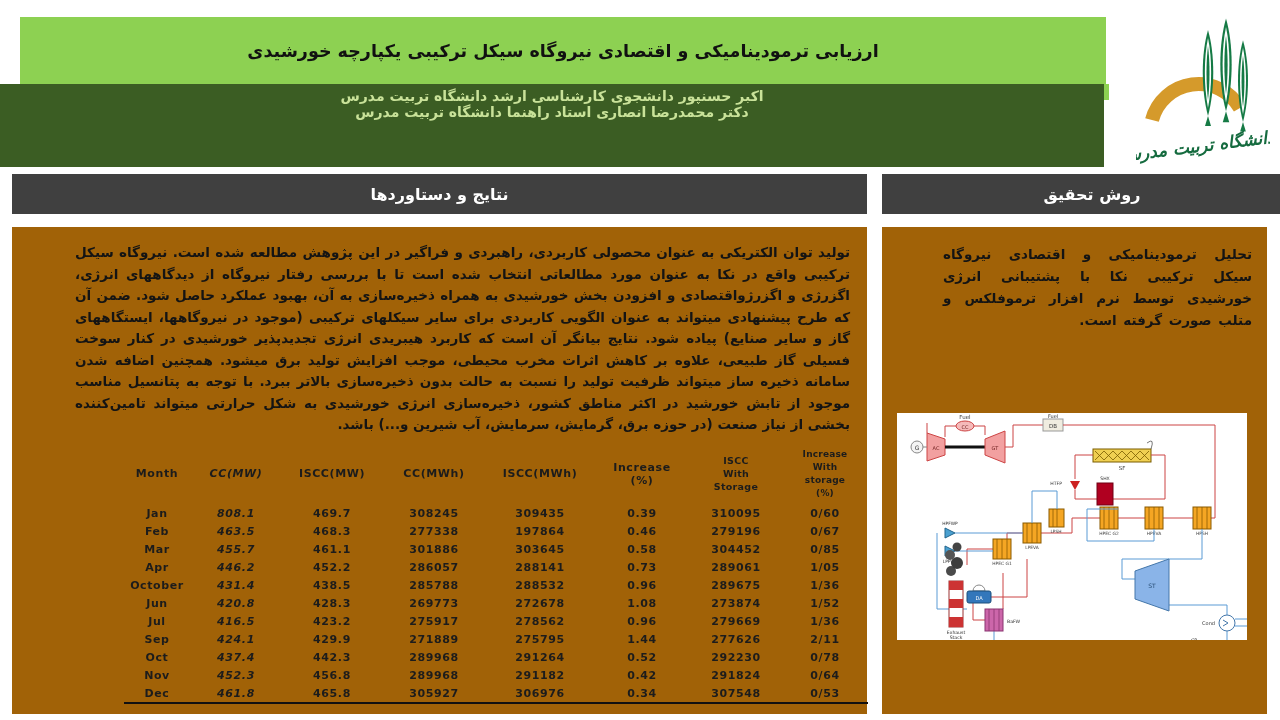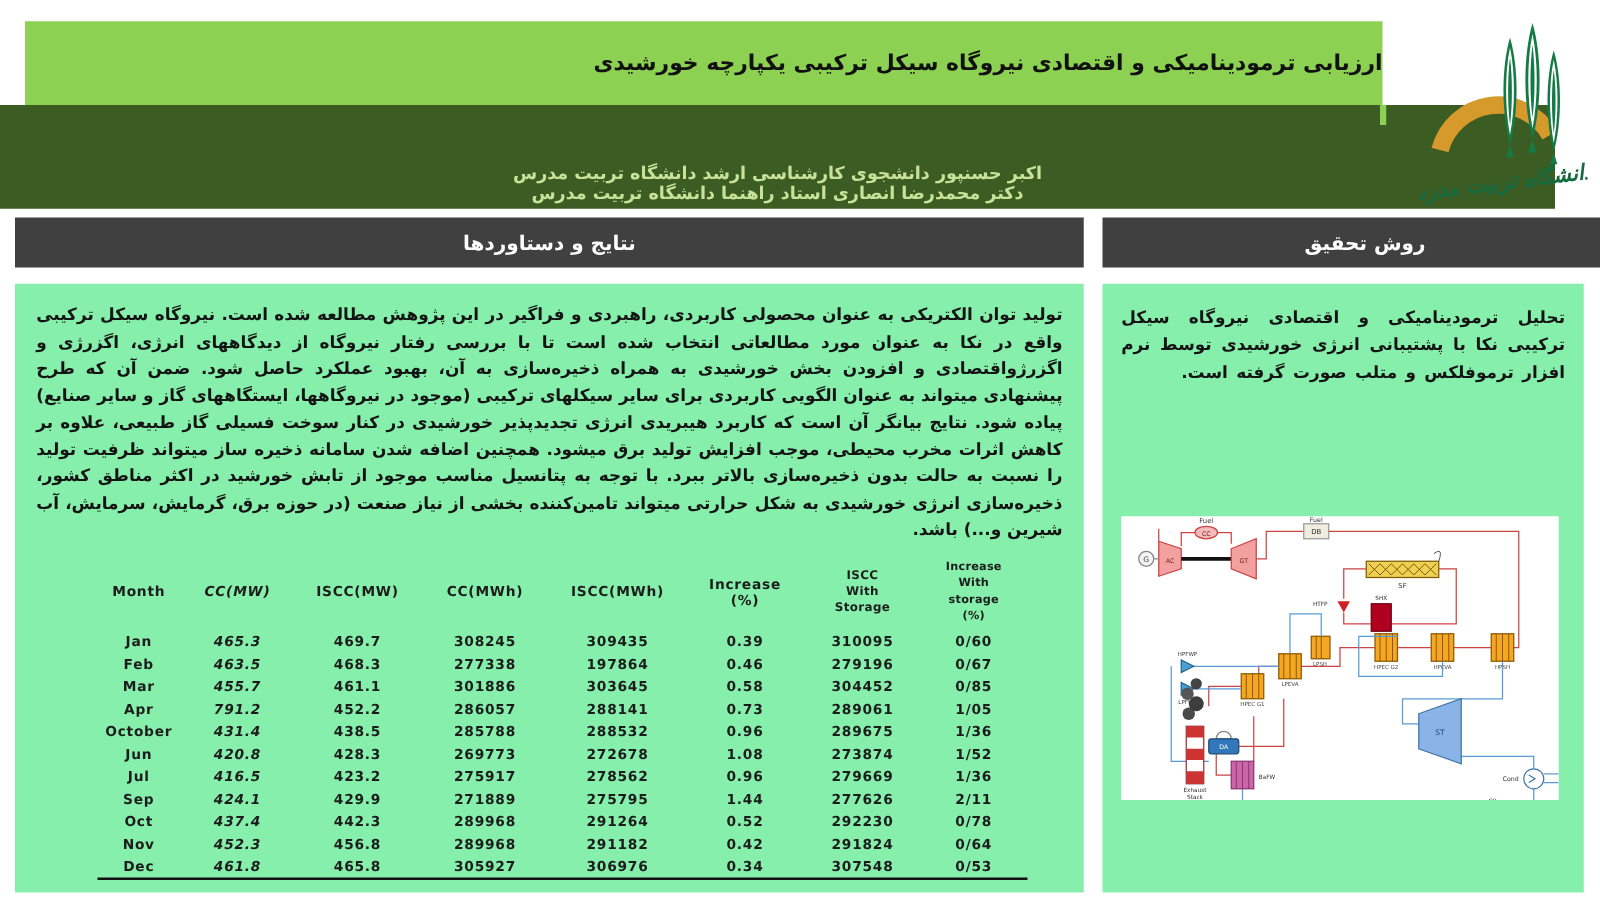--- a/index.html
+++ b/index.html
@@ -4,43 +4,43 @@
 <style>
   * { margin:0; padding:0; box-sizing:border-box; }
   body { background:#ffffff; }
   .page {
     position:relative; width:1280px; height:720px; background:#ffffff;
     font-family:"DejaVu Sans", sans-serif; overflow:hidden;
   }
   
   .title-bar {
     position:absolute; left:20px; top:17px; width:1086px; height:67px;
-    background:#8dd152; display:flex; align-items:center; justify-content:flex-end;
+    background:#8dd152; display:flex; align-items:center; justify-content:center;
   }
   .title-bar h1 { font-size:17.5px; font-weight:bold; color:#111; direction:rtl; }
   .authors-bar {
-    position:absolute; left:0; top:84px; width:1244px; height:83px;
+    position:absolute; left:0; top:84px; width:1104px; height:83px;
     background:#3b5d23; display:flex; flex-direction:column;
-    align-items:center; justify-content:flex-end; padding:4px 0;
+    align-items:center; justify-content:flex-start; padding:4px 0;
   }
   .authors-bar .author { font-size:14px; font-weight:bold; color:#c9e299; direction:rtl; }
   .green-tab { position:absolute; left:1104px; top:84px; width:5px; height:16px; background:#8dd152; }
   .logo { position:absolute; left:1136px; top:4px; width:134px; height:166px; }
 
   
   .sec-header {
     position:absolute; top:174px; height:40px; background:#404040;
     display:flex; align-items:center; justify-content:center;
   }
   .sec-header.left  { left:12px;  width:855px; }
   .sec-header.right { left:882px; width:420px; }
   .sec-header span { color:#ffffff; font-size:16px; font-weight:bold; direction:rtl; }
 
   
-  .panel { position:absolute; top:227px; height:487px; background:#86efac; }
+  .panel { position:absolute; top:227px; height:487px; background:#a16207;padding-left:46px; }
   .panel.left  { left:12px;  width:855px; }
   .panel.right { left:882px; width:385px; }
 
   .body-text {
     direction:rtl; text-align:justify; color:#141414;
     font-size:13.5px; font-weight:bold; line-height:21.5px;
   }
   .panel.left  .body-text { padding:15px 17px 0 17px; }
   .panel.right .body-text { padding:16px 15px 0 15px; line-height:22px; word-spacing:2px; }
 
@@ -139,21 +139,21 @@
 Storage</th>
               <th>Increase
 With
 storage
 (%)</th>
             </tr>
         </thead>
         <tbody>
             <tr>
               <td>Jan</td>
-              <td>465.3</td>
+              <td>808.1</td>
               <td>469.7</td>
               <td>308245</td>
               <td>309435</td>
               <td>0.39</td>
               <td>310095</td>
               <td>0/60</td>
             </tr>
             <tr>
               <td>Feb</td>
               <td>463.5</td>
@@ -169,21 +169,21 @@
               <td>455.7</td>
               <td>461.1</td>
               <td>301886</td>
               <td>303645</td>
               <td>0.58</td>
               <td>304452</td>
               <td>0/85</td>
             </tr>
             <tr>
               <td>Apr</td>
-              <td>791.2</td>
+              <td>446.2</td>
               <td>452.2</td>
               <td>286057</td>
               <td>288141</td>
               <td>0.73</td>
               <td>289061</td>
               <td>1/05</td>
             </tr>
             <tr>
               <td>October</td>
               <td>431.4</td>

